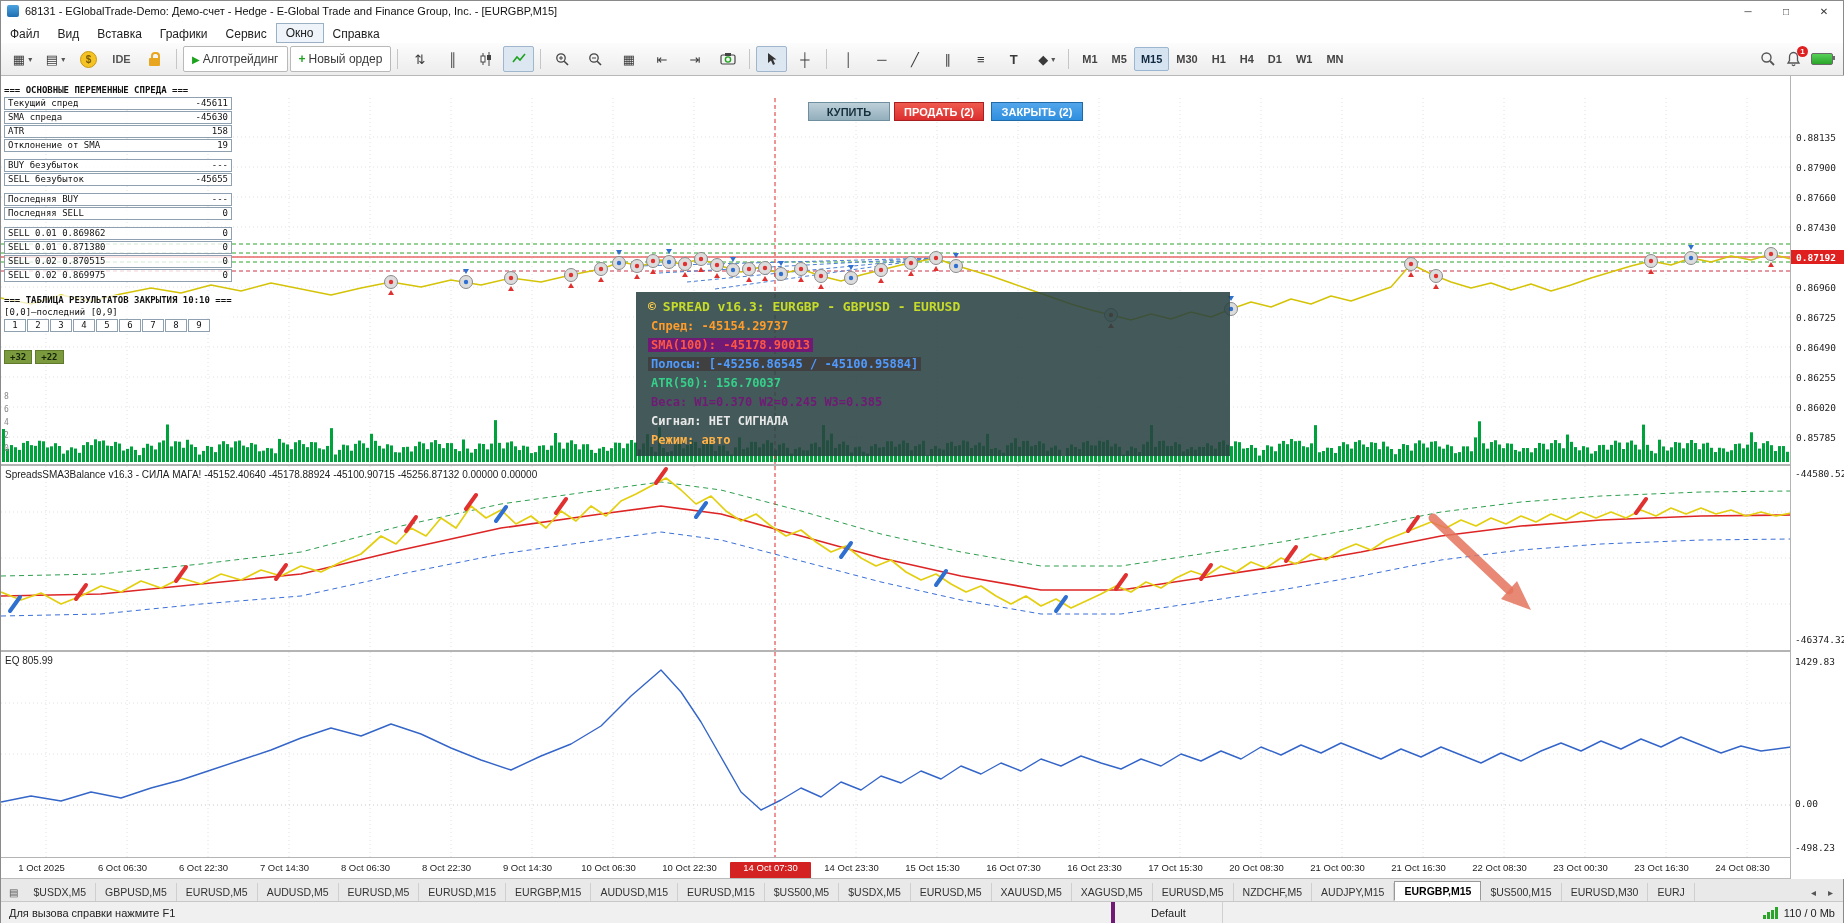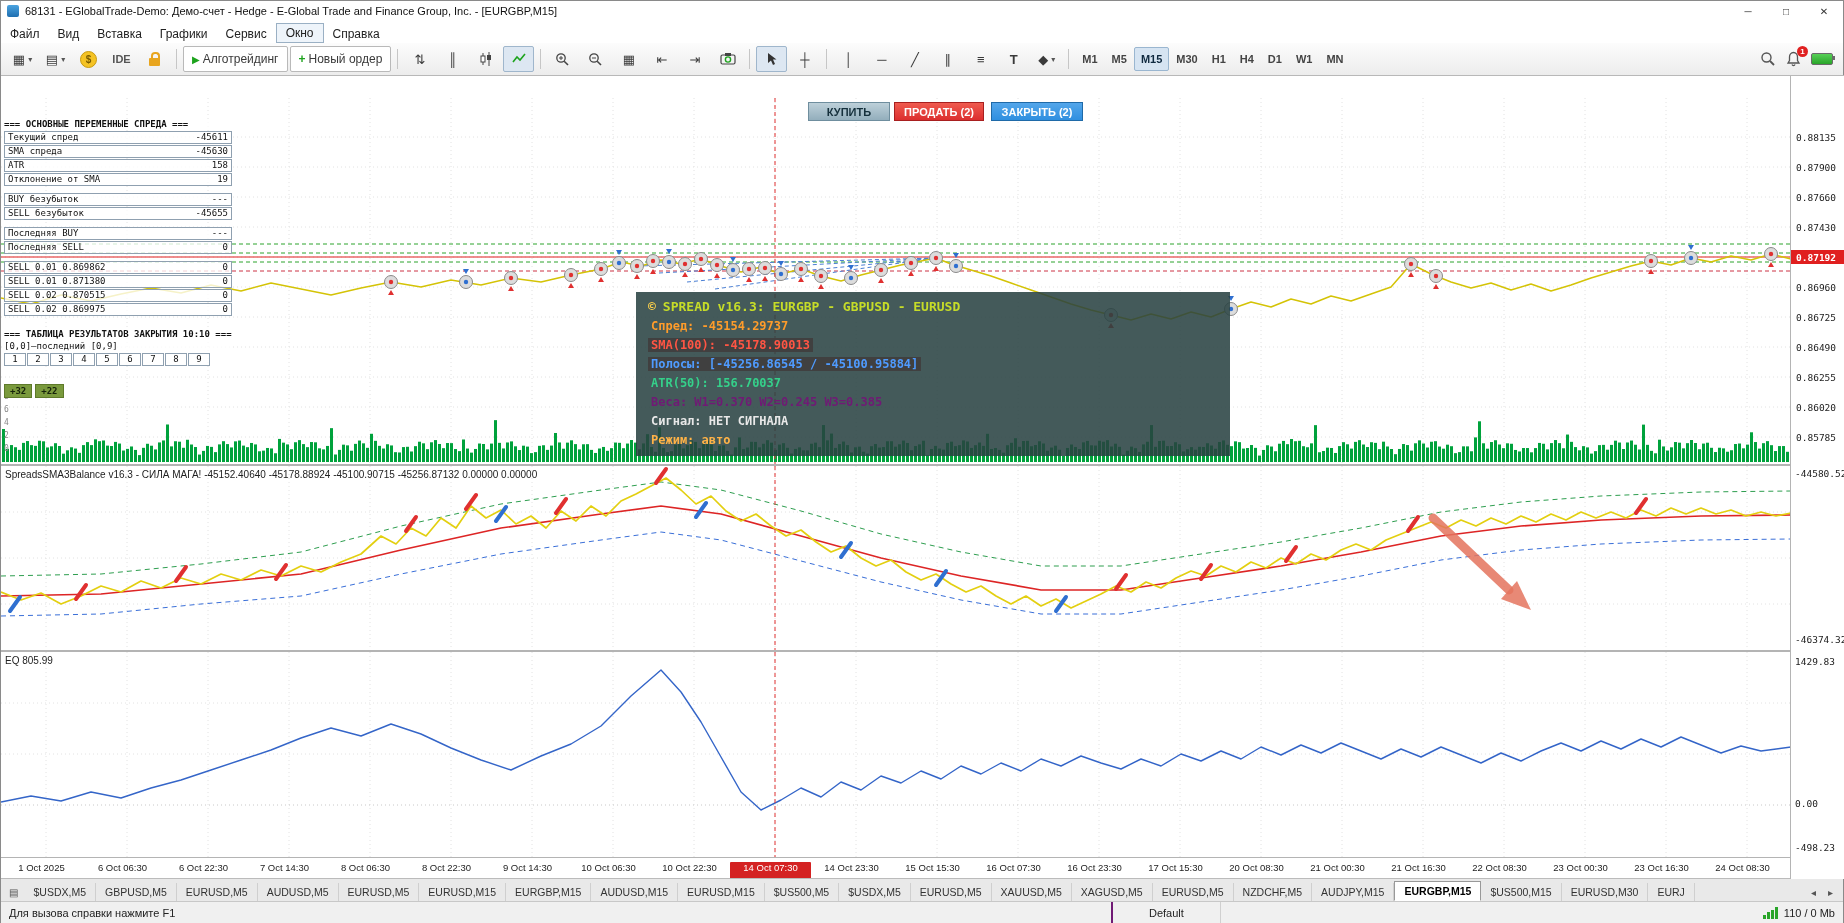--- a/index.html
+++ b/index.html
@@ -61,21 +61,21 @@
   .ps-tag{position:absolute;top:174px;left:0;right:0;height:14px;background:#e01f1f;color:#fff;display:flex;align-items:center;padding-left:5px;font-weight:bold;}
   .ps-abs{position:absolute;left:4px;white-space:nowrap;}
   .ps-midtop{top:392px;}.ps-midbot{top:558px;}
   .ps-eqtop{top:580px;}.ps-eqzero{top:722px;}.ps-eqbot{top:766px;}
   
   .tradebtn{position:absolute;top:26px;height:19px;display:flex;align-items:center;justify-content:center;font-size:11px;font-weight:bold;z-index:7;box-sizing:border-box;}
   .btn-buy{left:807px;width:82px;background:linear-gradient(#bdd0d9,#93aebc);color:#15303c;border:1px solid #6f8e9e;}
   .btn-sell{left:893px;width:90px;background:linear-gradient(#ef5a4e,#dc2f2f);color:#fff;border:1px solid #a81f1f;}
   .btn-close{left:990px;width:92px;background:linear-gradient(#53a6ea,#2f8fe0);color:#fff;border:1px solid #1f6aa8;}
   
-  .left-overlay{position:absolute;left:3px;top:42px;width:228px;font-family:"DejaVu Sans Mono",monospace;font-size:9px;color:#111;z-index:4;line-height:11px;}
+  .left-overlay{position:absolute;left:3px;top:8px;width:228px;font-family:"DejaVu Sans Mono",monospace;font-size:9px;color:#111;z-index:4;line-height:11px;}
   .lp-header{font-weight:bold;background:rgba(255,255,255,.75);margin:1px 0;white-space:nowrap;}
   .lp-row{display:flex;justify-content:space-between;border:1px solid #8fa0b0;background:rgba(255,255,255,.78);padding:0 3px;height:11px;margin-top:1px;}
   .lp-gap{height:6px;}
   .lp-cells{display:flex;margin-top:1px;}
   .lp-cell{border:1px solid #8fa0b0;width:20px;text-align:center;height:11px;background:rgba(255,255,255,.78);margin-right:1px;}
   .lp-badges{display:flex;margin-top:18px;}
   .lp-badge{background:#7a9a3d;color:#16230a;border:1px solid #5e7a2a;padding:0 5px;margin-right:3px;height:12px;line-height:12px;font-weight:bold;}
   .vol-scale{position:absolute;left:3px;top:316px;font-family:"DejaVu Sans Mono",monospace;font-size:8px;color:#888;z-index:3;}
   .vol-scale div{height:13px;}
   
@@ -84,21 +84,21 @@
   .ip-copy{color:#ffd24a;font-size:13px;}
   .ip-row{margin-top:5px;font-weight:bold;white-space:pre;padding:0 3px;width:max-content;}
   
   .tabsbar{position:absolute;top:877px;left:0;right:0;height:23px;background:#e9e9e9;border-top:1px solid #bbb;display:flex;align-items:flex-end;padding-left:2px;box-sizing:border-box;}
   .tab-navbtn{font-size:10px;color:#555;padding:3px 6px;}
   .tab{font-size:10.5px;padding:3px 9px;border-right:1px solid #cfcfcf;color:#333;white-space:nowrap;}
   .tab.hl{background:#fff;border:1px solid #999;border-bottom:1px solid #fff;font-weight:bold;color:#000;}
   .tabs-right{margin-left:auto;display:flex;padding-right:4px;}
   
   .statusbar{position:absolute;top:900px;left:0;right:0;height:23px;background:#f0f0f0;border-top:1px solid #c8c8c8;display:flex;align-items:center;font-size:11px;color:#222;padding:0 8px;box-sizing:border-box;}
-  .sb-profile{position:absolute;left:1110px;top:0;height:100%;display:flex;align-items:center;padding:0 36px;border-left:2px solid #701a75;border-right:1px solid #d0d0d0;}
+  .sb-profile{position:absolute;left:1110px;top:0;height:100%;display:flex;align-items:center;padding:0 36px;border-left:4px solid #701a75;border-right:1px solid #d0d0d0;}
   .sb-right{margin-left:auto;display:flex;align-items:center;gap:6px;}
   .sig-bars{display:flex;align-items:flex-end;height:12px;gap:1px;}
   .sig-bars span{display:inline-block;width:3px;background:#2aa52a;}
   .sb1{height:4px;}.sb2{height:7px;}.sb3{height:9px;}.sb4{height:12px;}
   .icon-svg{display:block;}
 </style>
 </head>
 <body>
 
 <div class="app">
@@ -1037,21 +1037,21 @@
       </div>
 
     <div class="info-panel">
       <div class="ip-title">
         <span class="ip-copy">©</span>
         <span>SPREAD v16.3: EURGBP - GBPUSD - EURUSD</span>
       </div>
       <div>
 
       <div class="ip-row" style="color: rgb(255, 156, 42);">Спред: -45154.29737</div>
-          <div class="ip-row" style="color: rgb(255, 85, 68); background: #404040;">SMA(100): -45178.90013</div>
+          <div class="ip-row" style="color: rgb(255, 85, 68); background: #701a75;">SMA(100): -45178.90013</div>
           <div class="ip-row" style="color: rgb(79, 155, 255); background: #404040;">Полосы: [-45256.86545 / -45100.95884]</div>
           <div class="ip-row" style="color: rgb(53, 208, 138);">ATR(50): 156.70037</div>
           <div class="ip-row" style="color: #701a75;">Веса: W1=0.370 W2=0.245 W3=0.385</div>
           <div class="ip-row" style="color: rgb(232, 232, 232);">Сигнал: НЕТ СИГНАЛА</div>
           <div class="ip-row" style="color: rgb(255, 179, 71);">Режим: авто</div>
         </div>
     </div>
 
     <div class="timeaxis">
 

